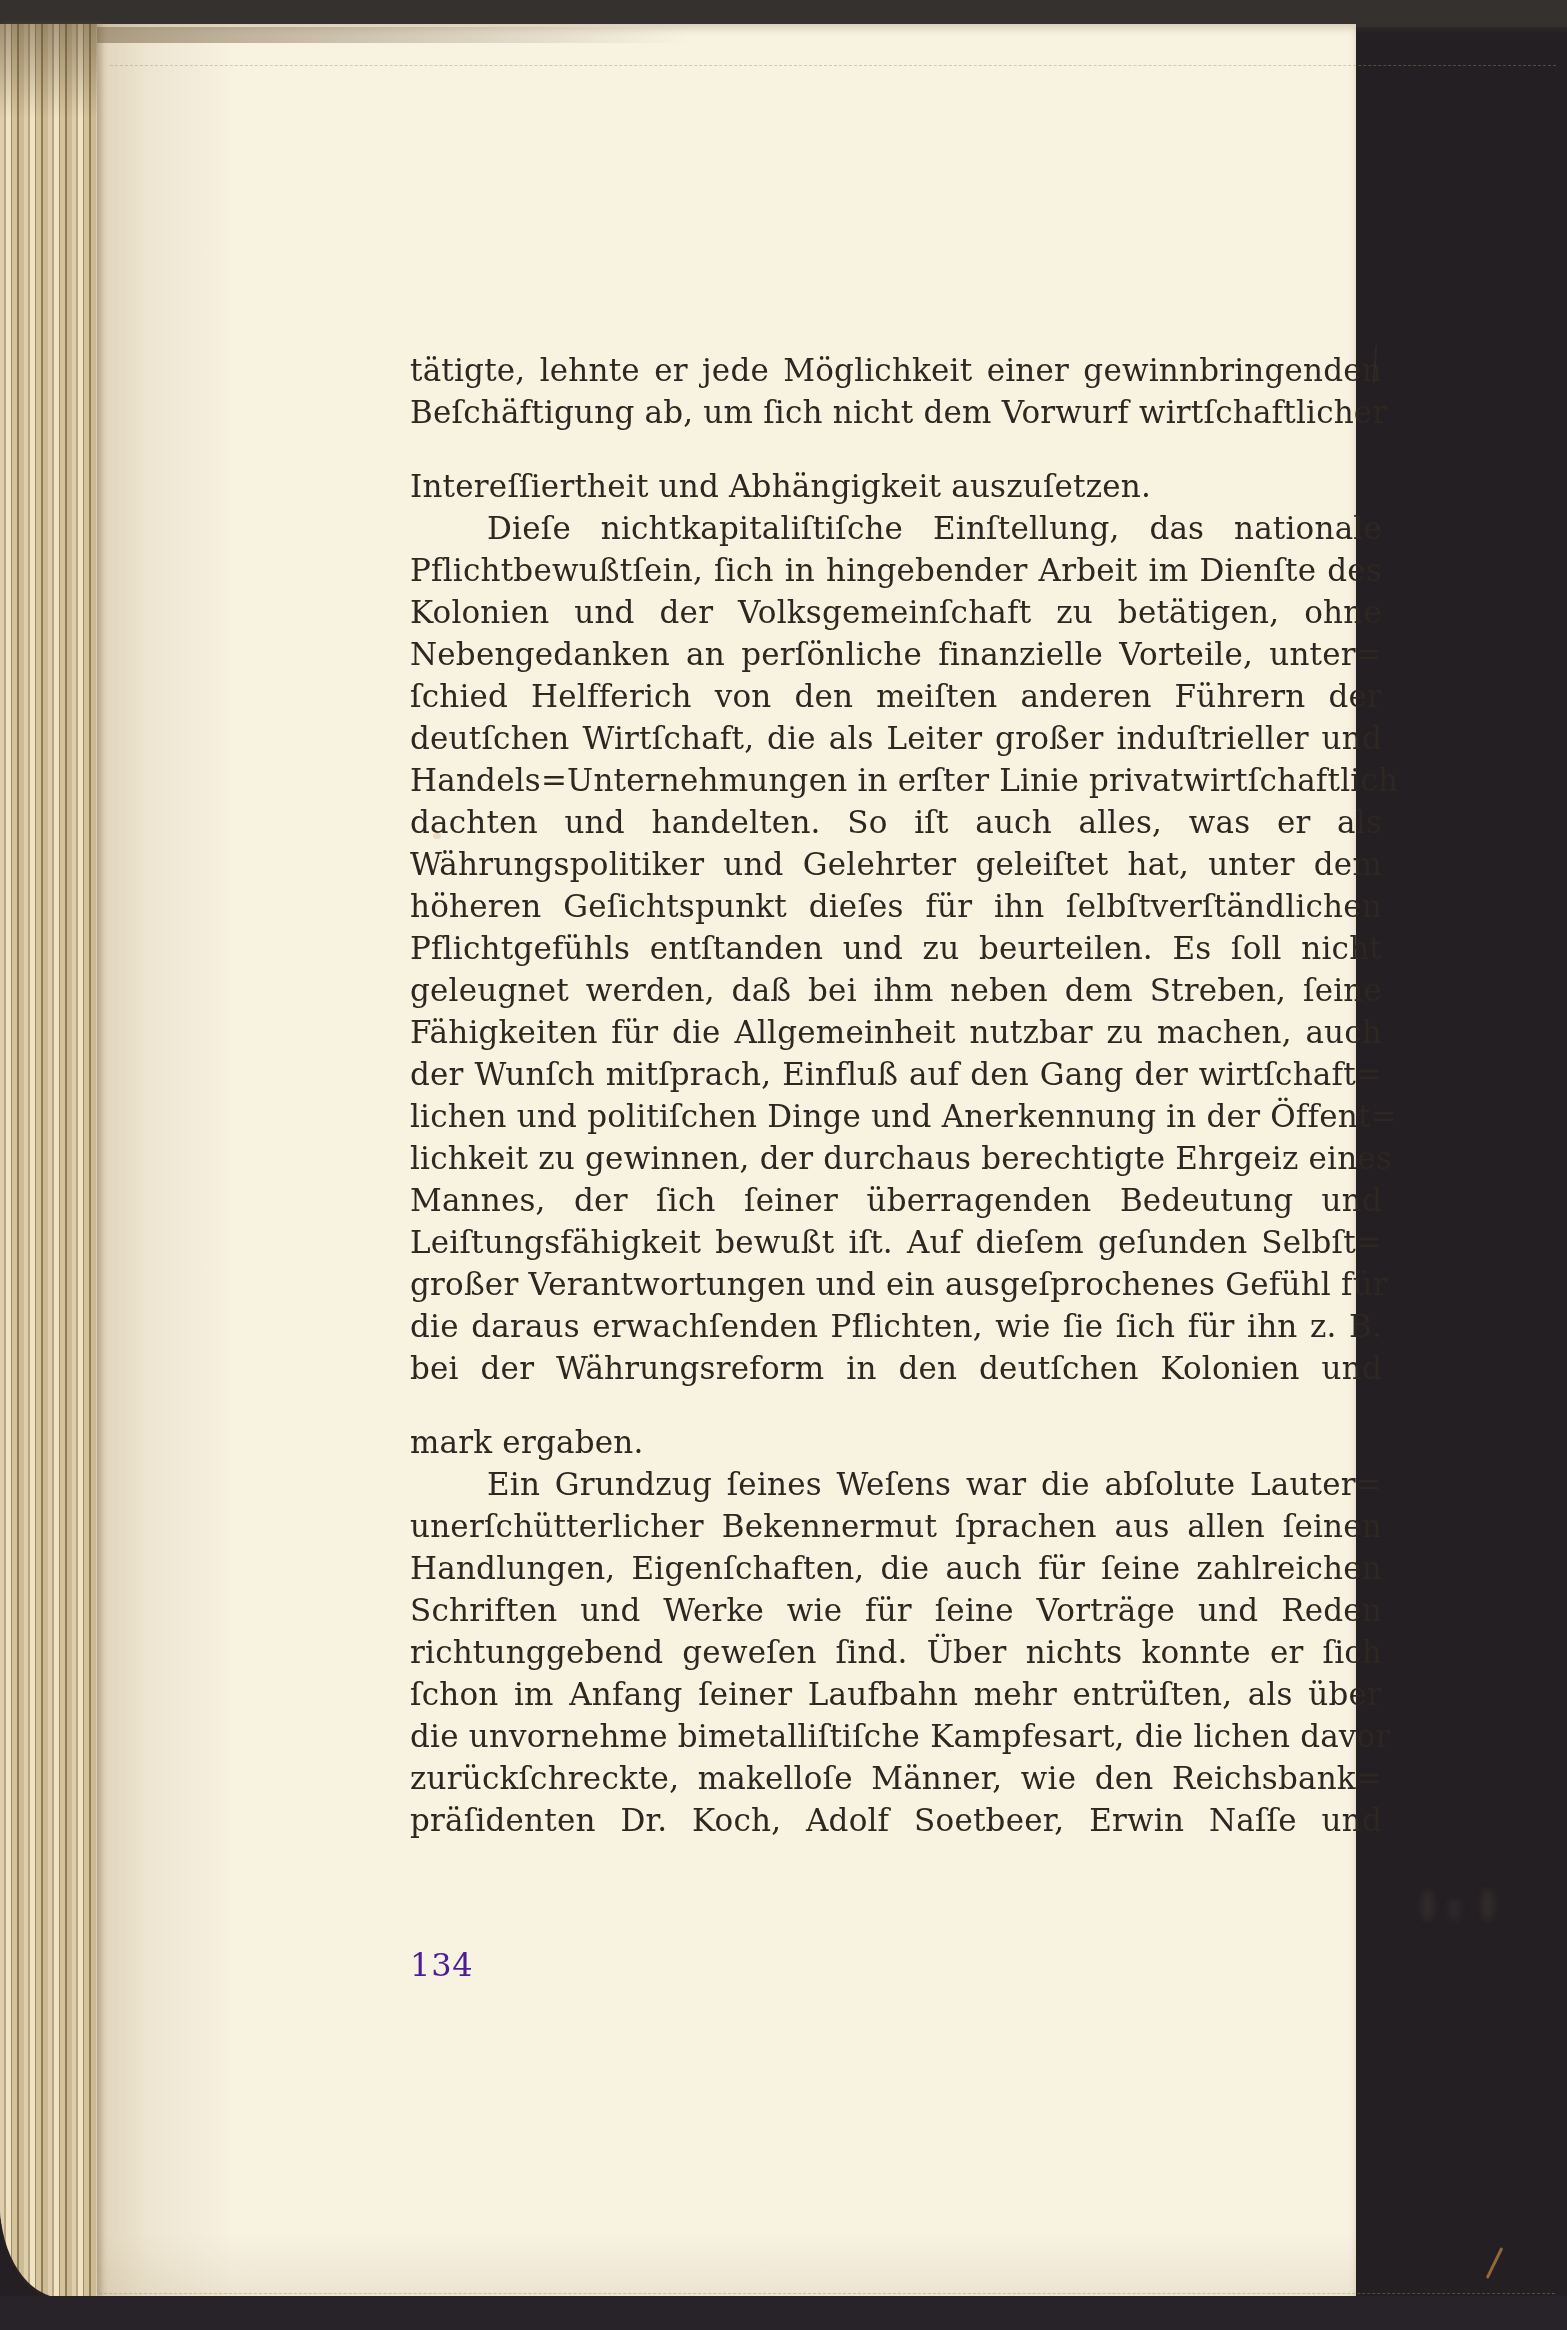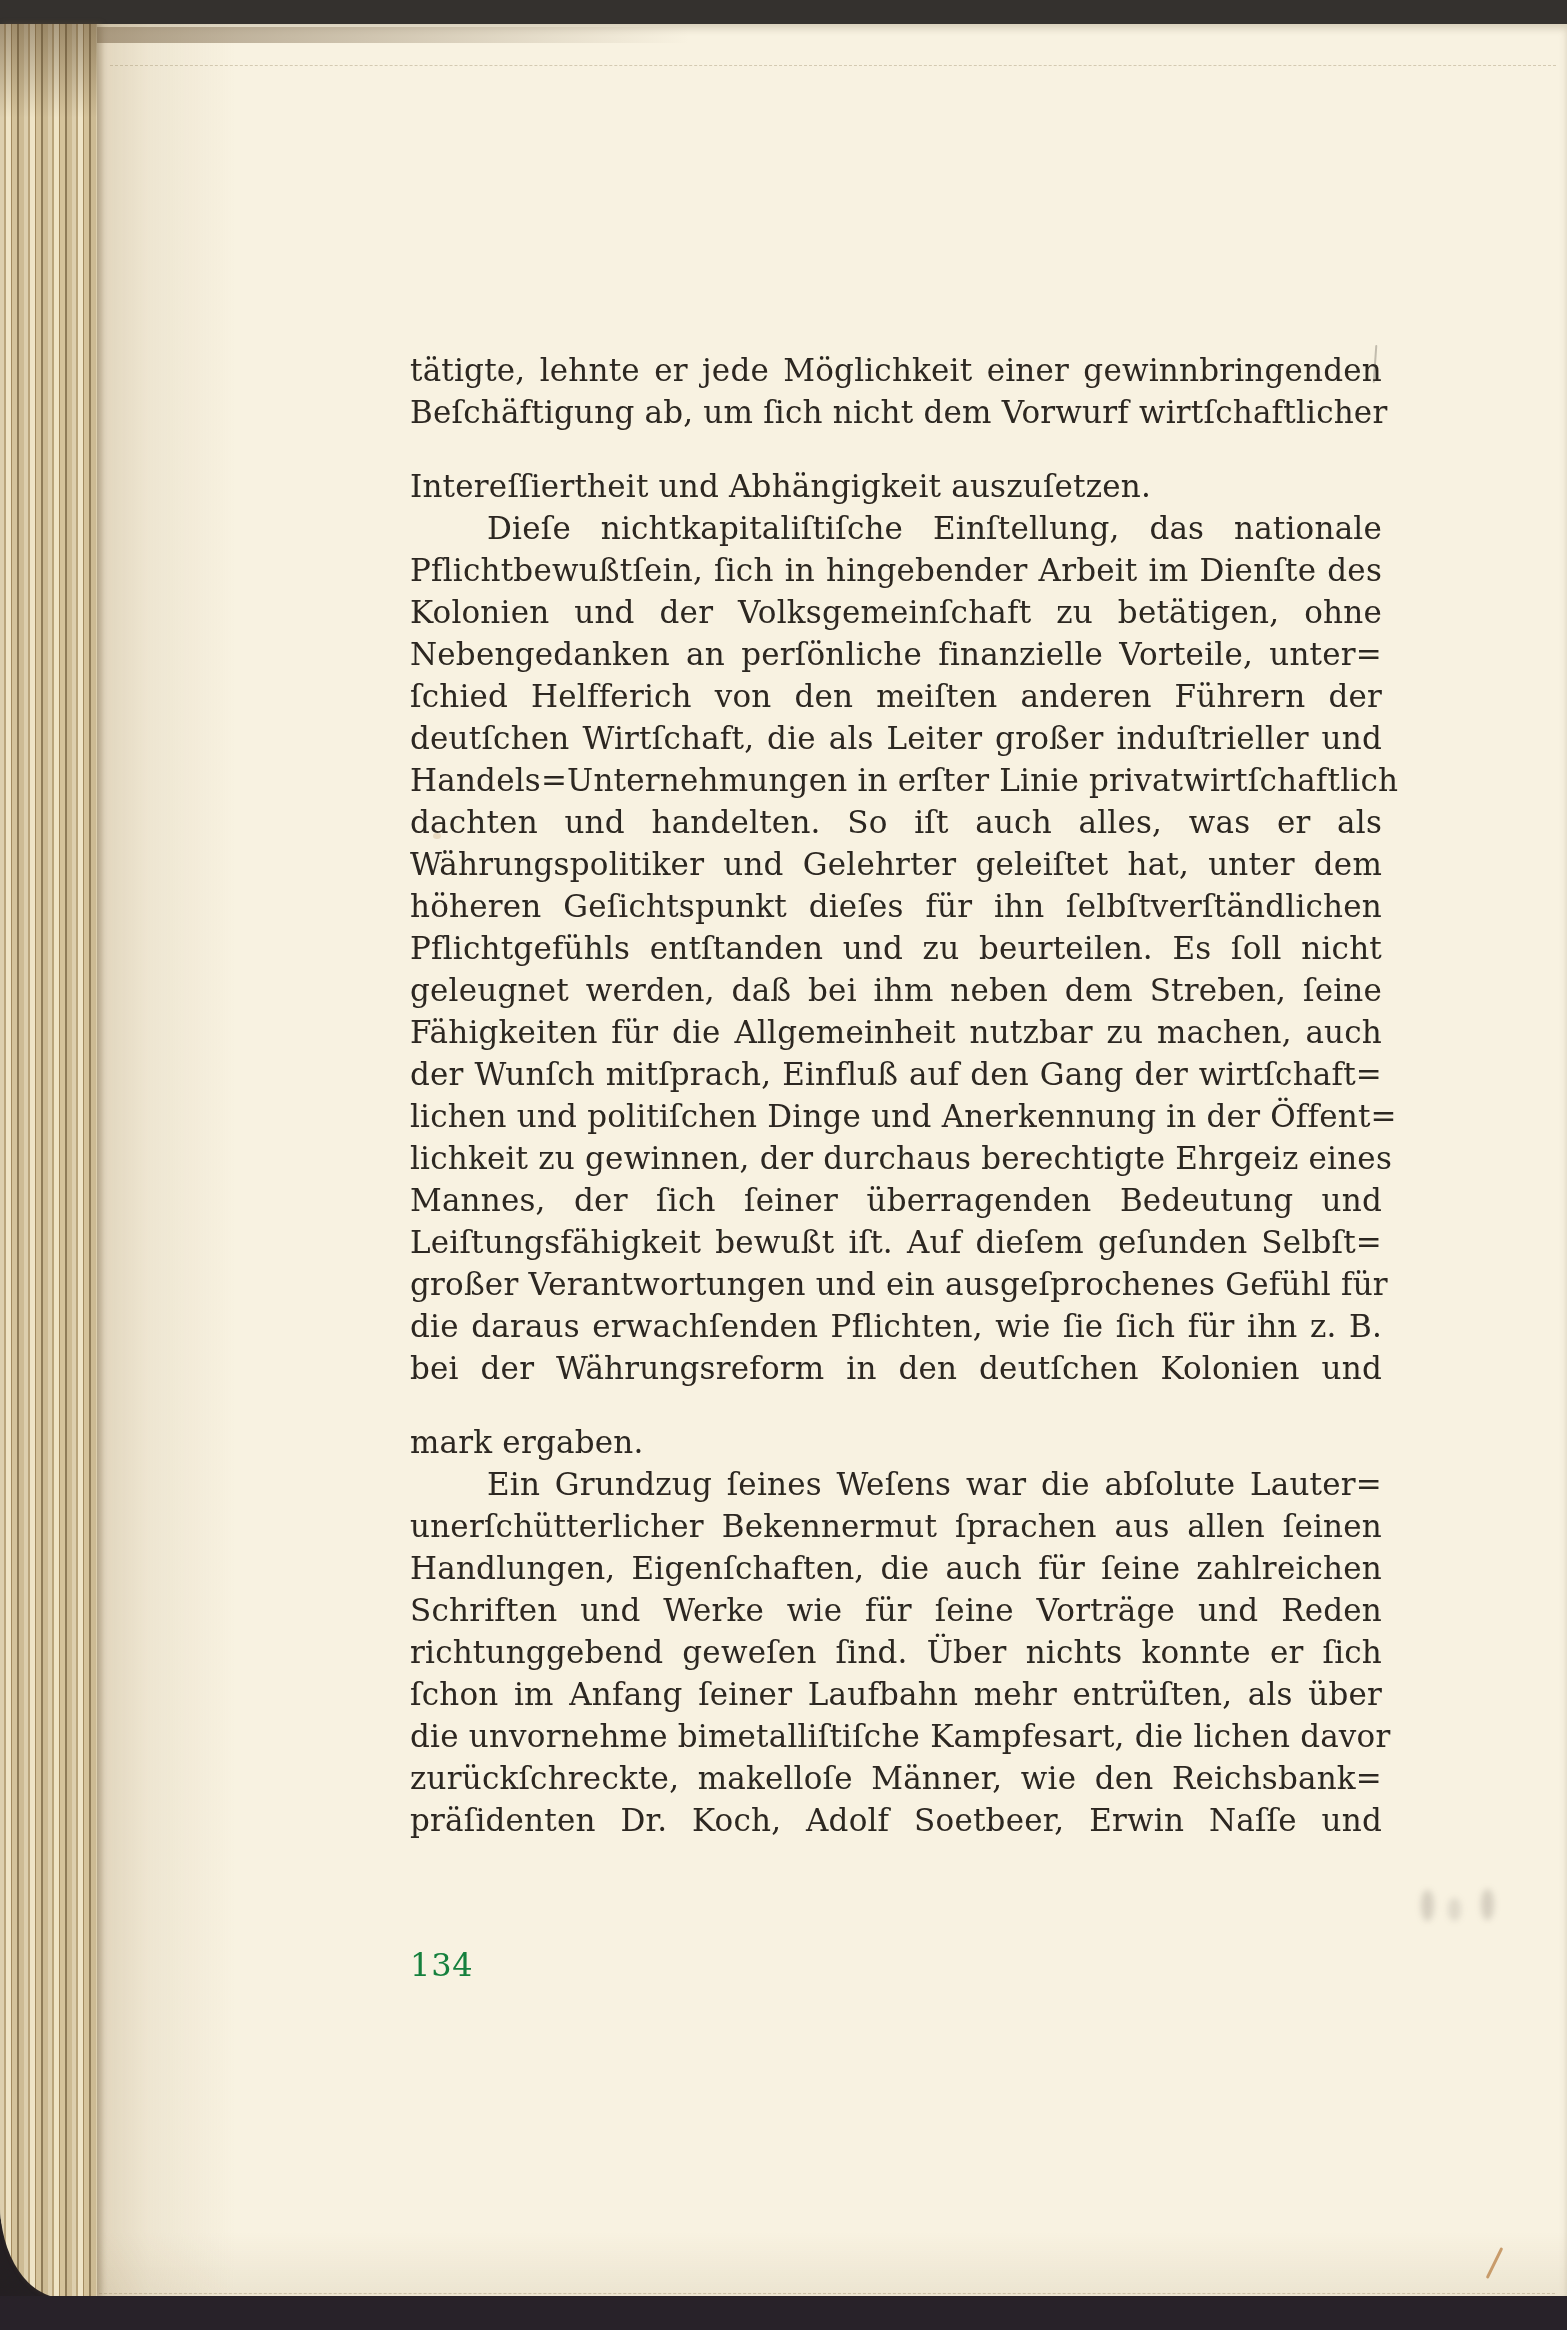--- a/index.html
+++ b/index.html
@@ -21,21 +21,21 @@
     content: ""; position: absolute; left: 0; top: 27px; width: 100%; height: 5.5px;
     background: linear-gradient(to bottom, rgba(52,49,46,.55), rgba(52,49,46,0));
   }
   .band-bottom {
     position: absolute; left: 0; top: 2296px; width: 1567px; height: 34px;
     background: #282229;
   }
 
   
   .page {
-    position: absolute; left: 0; top: 23.5px; width: 1567px; height: 2279px;
+    position: absolute; left: 0; top: 23.5px; width: 1356px; height: 2279px;
     background: #f8f2e1;
     border-bottom-left-radius: 133px 94px;
     box-shadow: inset 0 4.7px 7.8px rgba(120,105,75,.25);
   }
   .page-shading {
     position: absolute; inset: 0;
     border-bottom-left-radius: 133px 94px;
     background:
       linear-gradient(90deg, rgba(168,142,98,.30) 97px, rgba(168,142,98,.12) 149px, rgba(168,142,98,0) 235px),
       linear-gradient(0deg, rgba(160,140,100,.14) 0px, rgba(160,140,100,0) 71px);
@@ -82,21 +82,21 @@
     text-align-last: justify;
     -moz-text-align-last: justify;
     white-space: nowrap; 
     text-rendering: optimizeLegibility;
   }
   .line.indent { padding-left: 77px; }
   .line.end { text-align-last: left; -moz-text-align-last: left; white-space: normal; margin-top: 32px; }
 
   .pagenum {
     position: absolute; left: 410px; top: 1920px;
-    font-size: 32px; line-height: 42px; color: #15803d;
+    font-size: 32px; line-height: 42px; color: #4c1d95;
     letter-spacing: 0.8px;
   }
 
   
   .stray-ink {
     position: absolute; left: 1374px; top: 321px; width: 2.4px; height: 38px;
     background: rgba(70,62,52,.30); transform: rotate(4deg); border-radius: 1.6px;
   }
   .smudge {
     position: absolute; width: 12.5px; height: 31px; border-radius: 50%;

